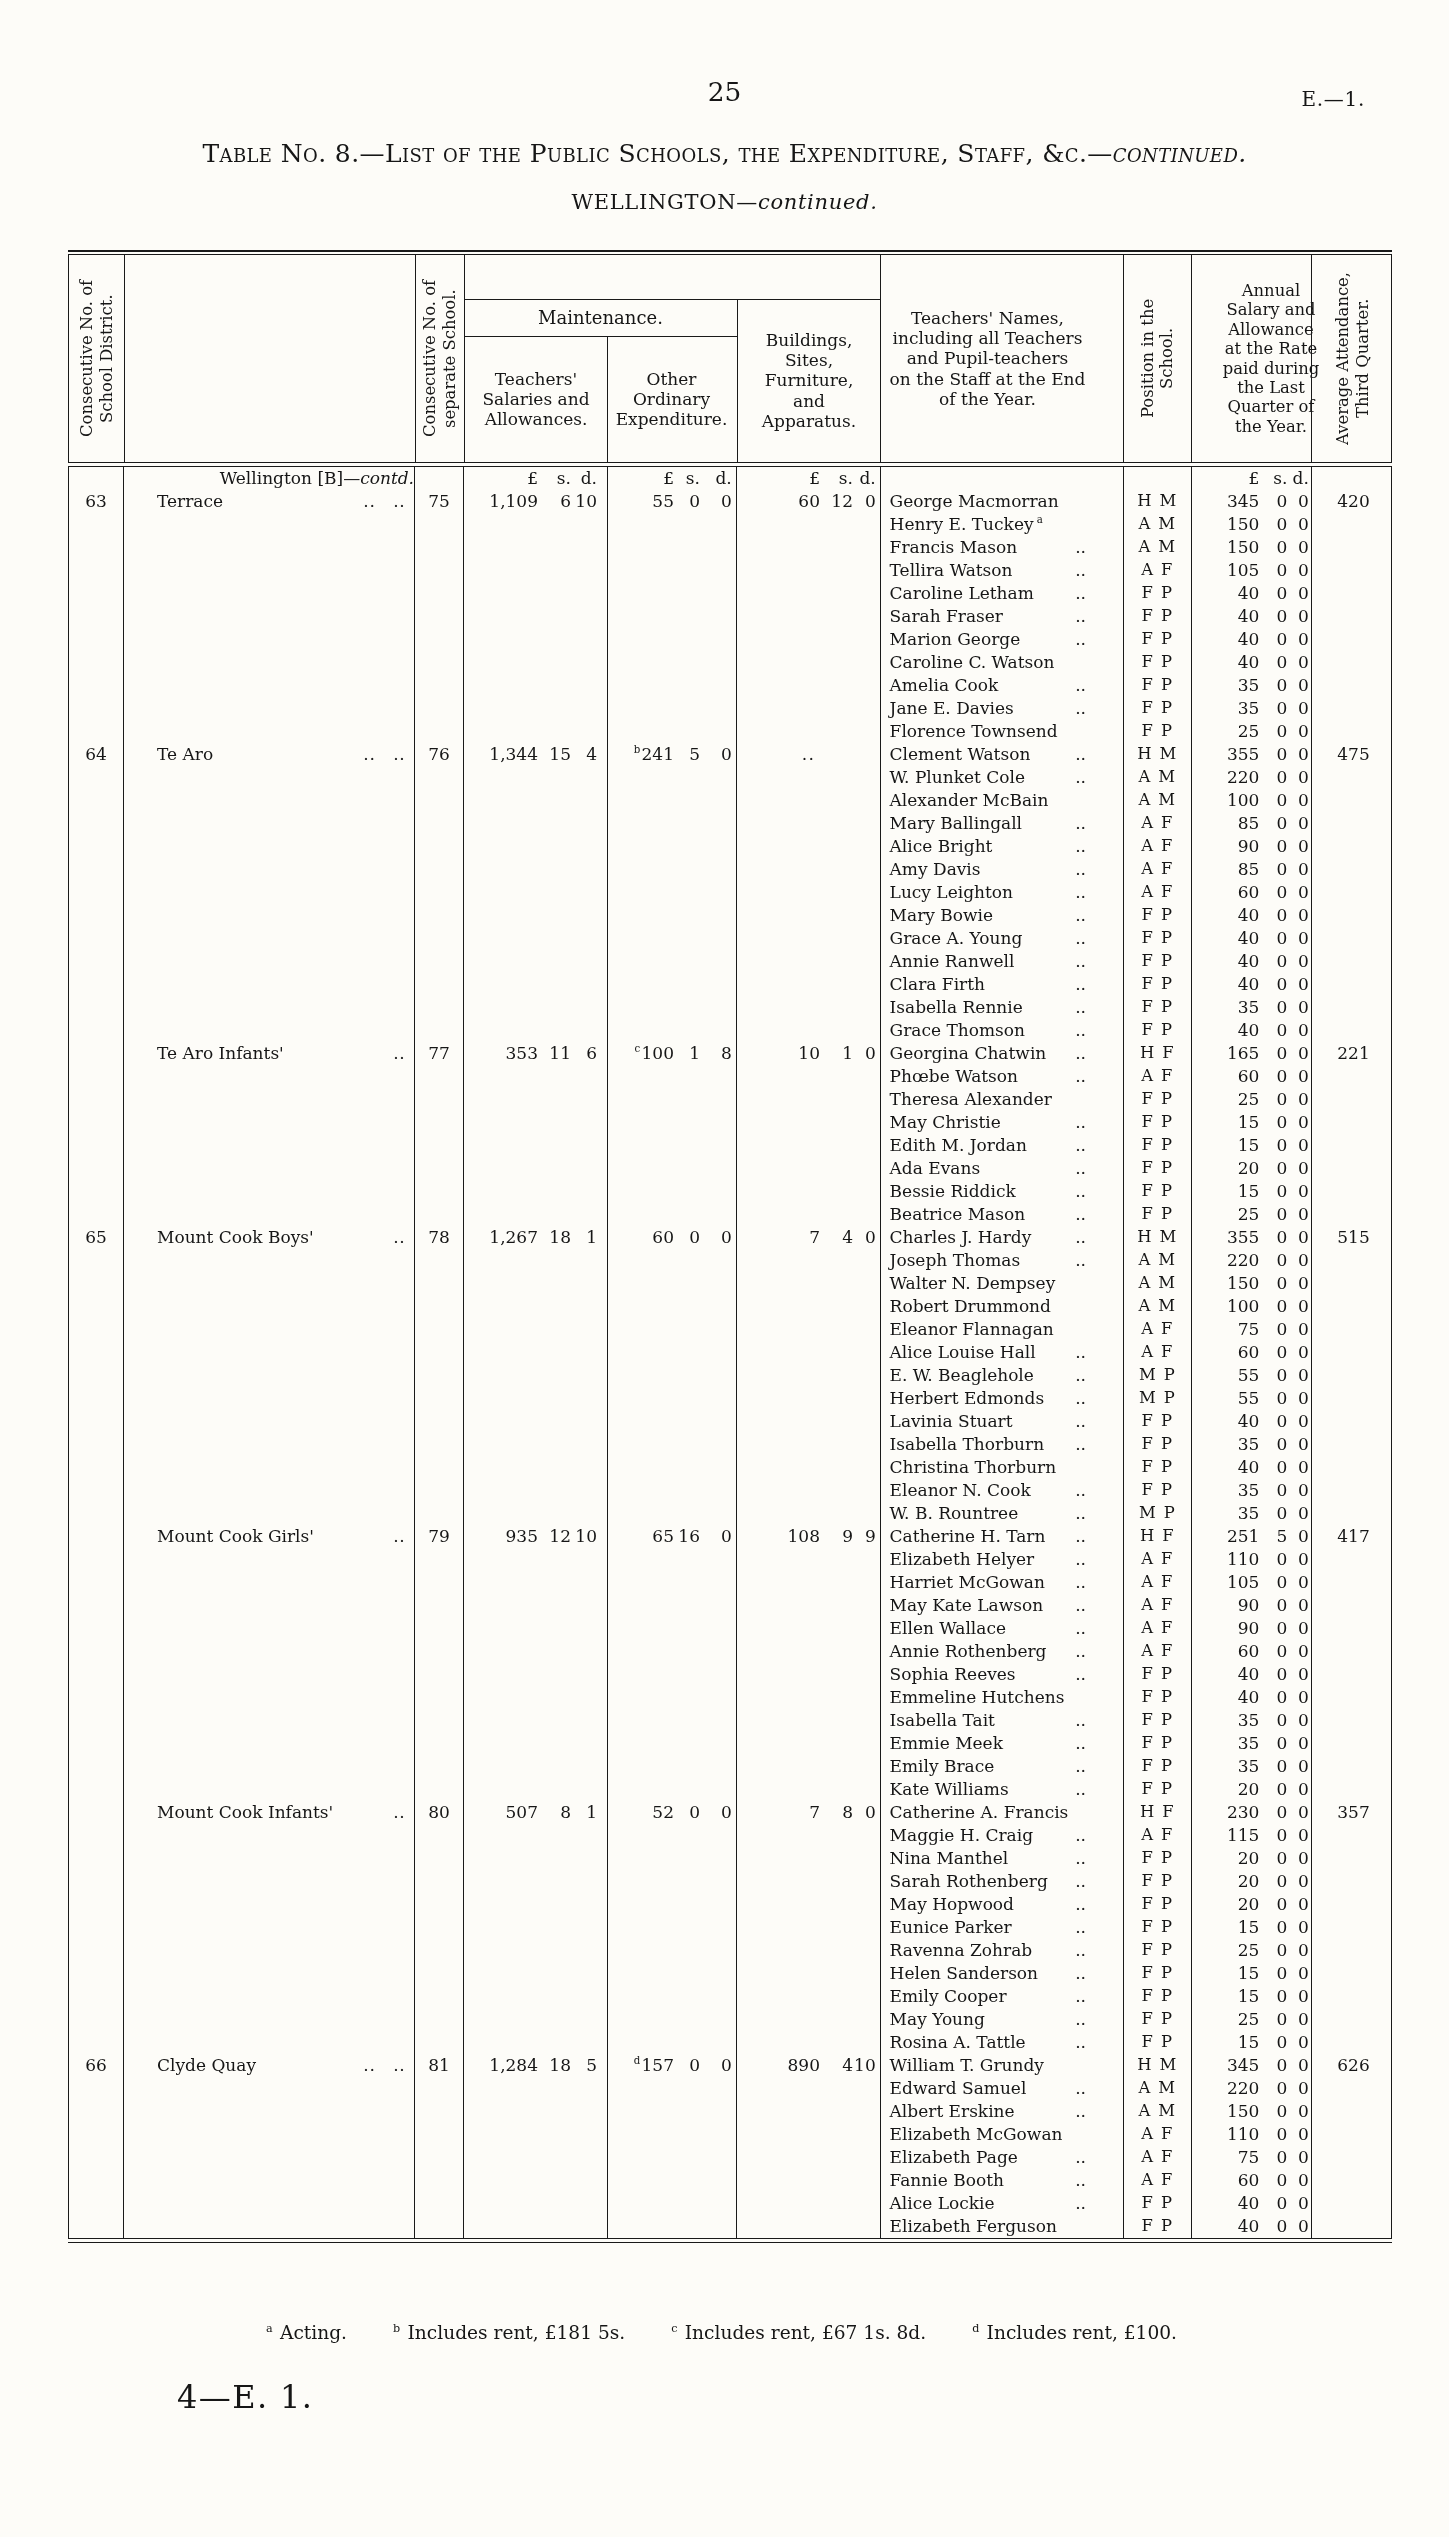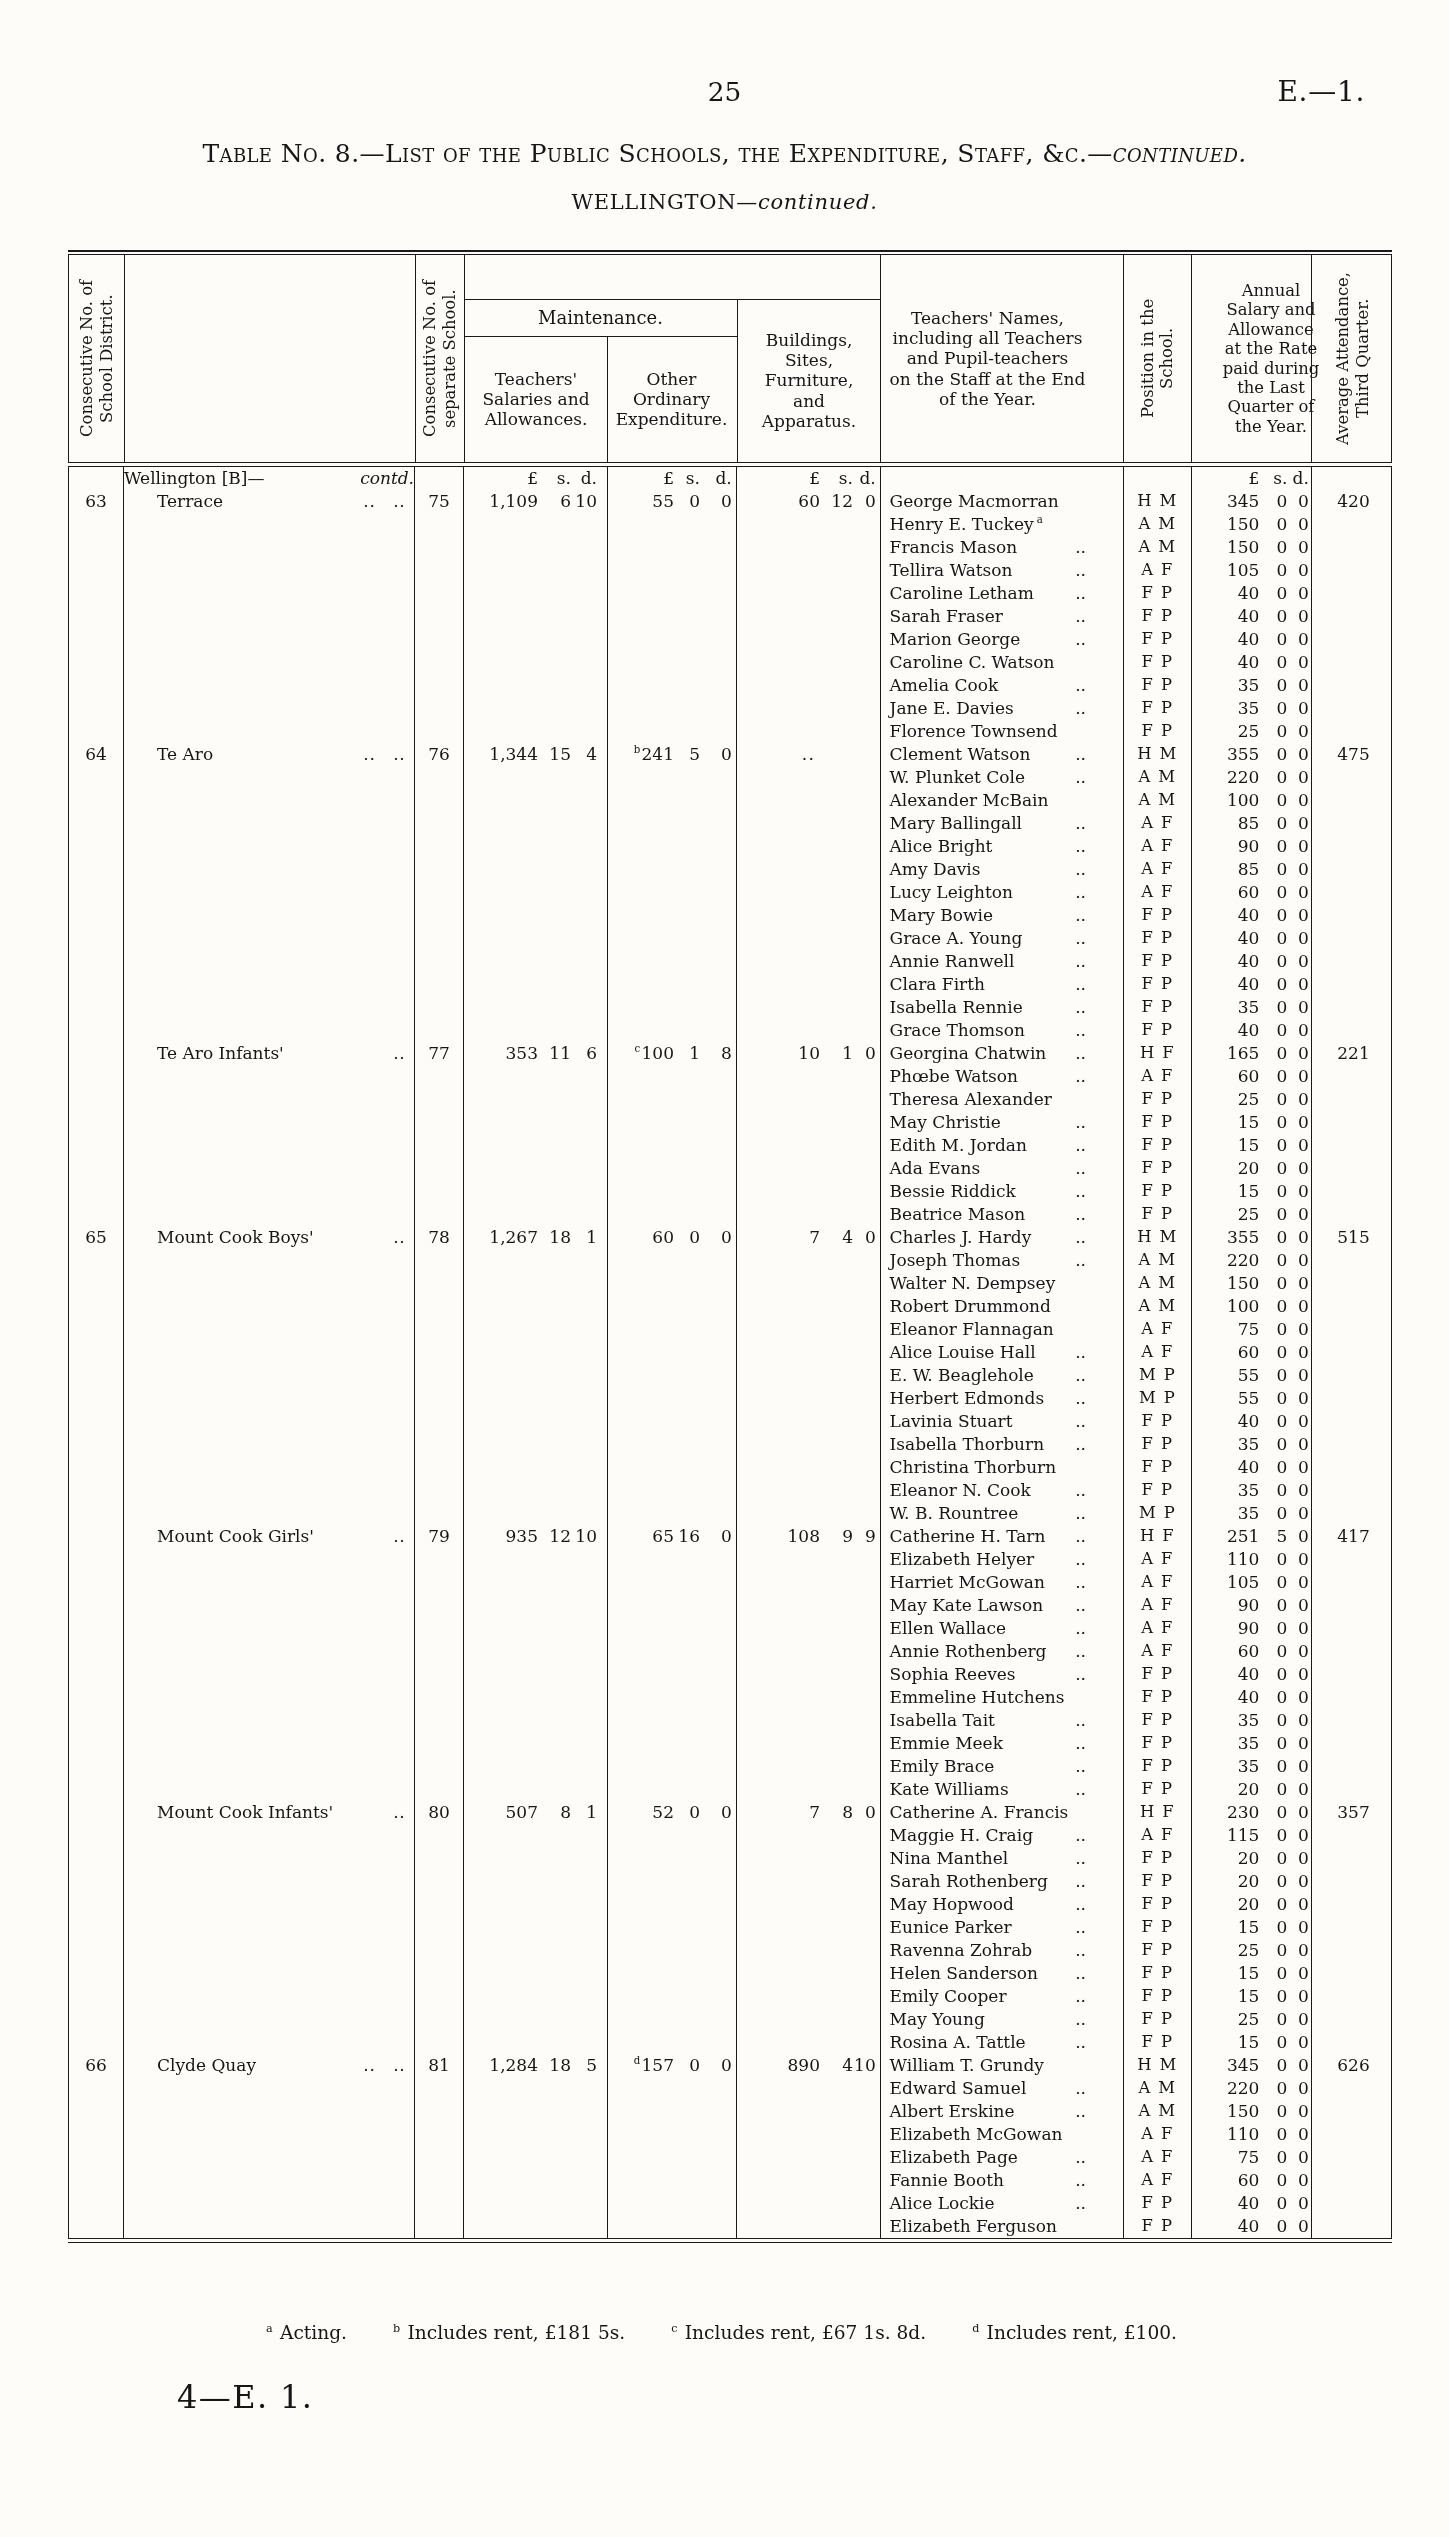--- a/index.html
+++ b/index.html
@@ -4,21 +4,21 @@
 <style>
   * { box-sizing: border-box; margin: 0; padding: 0; }
   html,body { width: 1449px; height: 2538px; }
   body {
     position: relative;
     background: #fdfcf8;
     color: #161616;
     font-family: "DejaVu Serif", "Liberation Serif", serif;
   }
   .page-no { position:absolute; top:76px; left:0; width:100%; text-align:center; font-size:26.4px; }
-  .doc-ref { position:absolute; top:75px; right:84px; font-size:28px; letter-spacing:0.7px; }
+  .doc-ref { position:absolute; top:87px; right:84px; font-size:20px; letter-spacing:0.7px; }
   .title { position:absolute; top:139px; left:0; width:100%; text-align:center;
            font-size:25px; font-variant:small-caps; letter-spacing:0.4px; }
   .subtitle { position:absolute; top:190px; left:0; width:100%; text-align:center;
               font-size:21px; letter-spacing:0.7px; }
   .it { font-style: italic; }
   .sup { font-size:0.6em; vertical-align:super; line-height:0; margin-right:1.4px; }
 
   .sheet-table { position:absolute; left:68px; top:250px; width:1324px; }
   .dblrule { height:5px; border-top:2.9px solid #1a1a1a; border-bottom:0.7px solid #1a1a1a; }
   .dblrule.mid { border-top-width:1.4px; }
@@ -32,21 +32,21 @@
   .hline { position:absolute; height:1.1px; background:#1a1a1a; }
 
   .tbody { border-left:1.4px solid #1a1a1a; border-right:1.4px solid #1a1a1a; }
   .row { display:grid; grid-template-columns:55px 291px 49px 144px 129px 144px 243px 68px 120px 83px;
          height:23px; }
   .c { height:100%; border-right:1.1px solid #1a1a1a; display:flex; align-items:center;
        font-size:17px; line-height:1; overflow:visible; position:relative; }
   .c.c10 { border-right:none; }
   .c.c1, .c.c3, .c.c8, .c.c10 { justify-content:center; }
   .c.c2 { padding-left:33px; }
-  .c.c2.region { padding-left:0; justify-content:space-between; }
+  .c.c2.region { padding-left:0; justify-content:flex-end; }
   .sleaders { position:absolute; right:8.6px; word-spacing:51px; letter-spacing:0.7px; }
   .tn-wrap { padding-left:8.6px; width:100%; display:flex; align-items:center; }
   .tdots { margin-left:auto; padding-right:37px; }
   .c.c8 { letter-spacing:1.4px; font-size:16.4px; }
   .m { display:flex; width:100%; align-items:baseline; }
   .mp { flex:1 1 auto; text-align:right; }
   .ms, .md { flex:0 0 auto; text-align:right; }
   .m4 .ms { width:33px; } .m4 .md { width:36px; padding-right:10px; }
   .m5 .ms { width:26px; } .m5 .md { width:36px; padding-right:4.3px; }
   .m6 .ms { width:33px; } .m6 .md { width:27px; padding-right:4.3px; }

